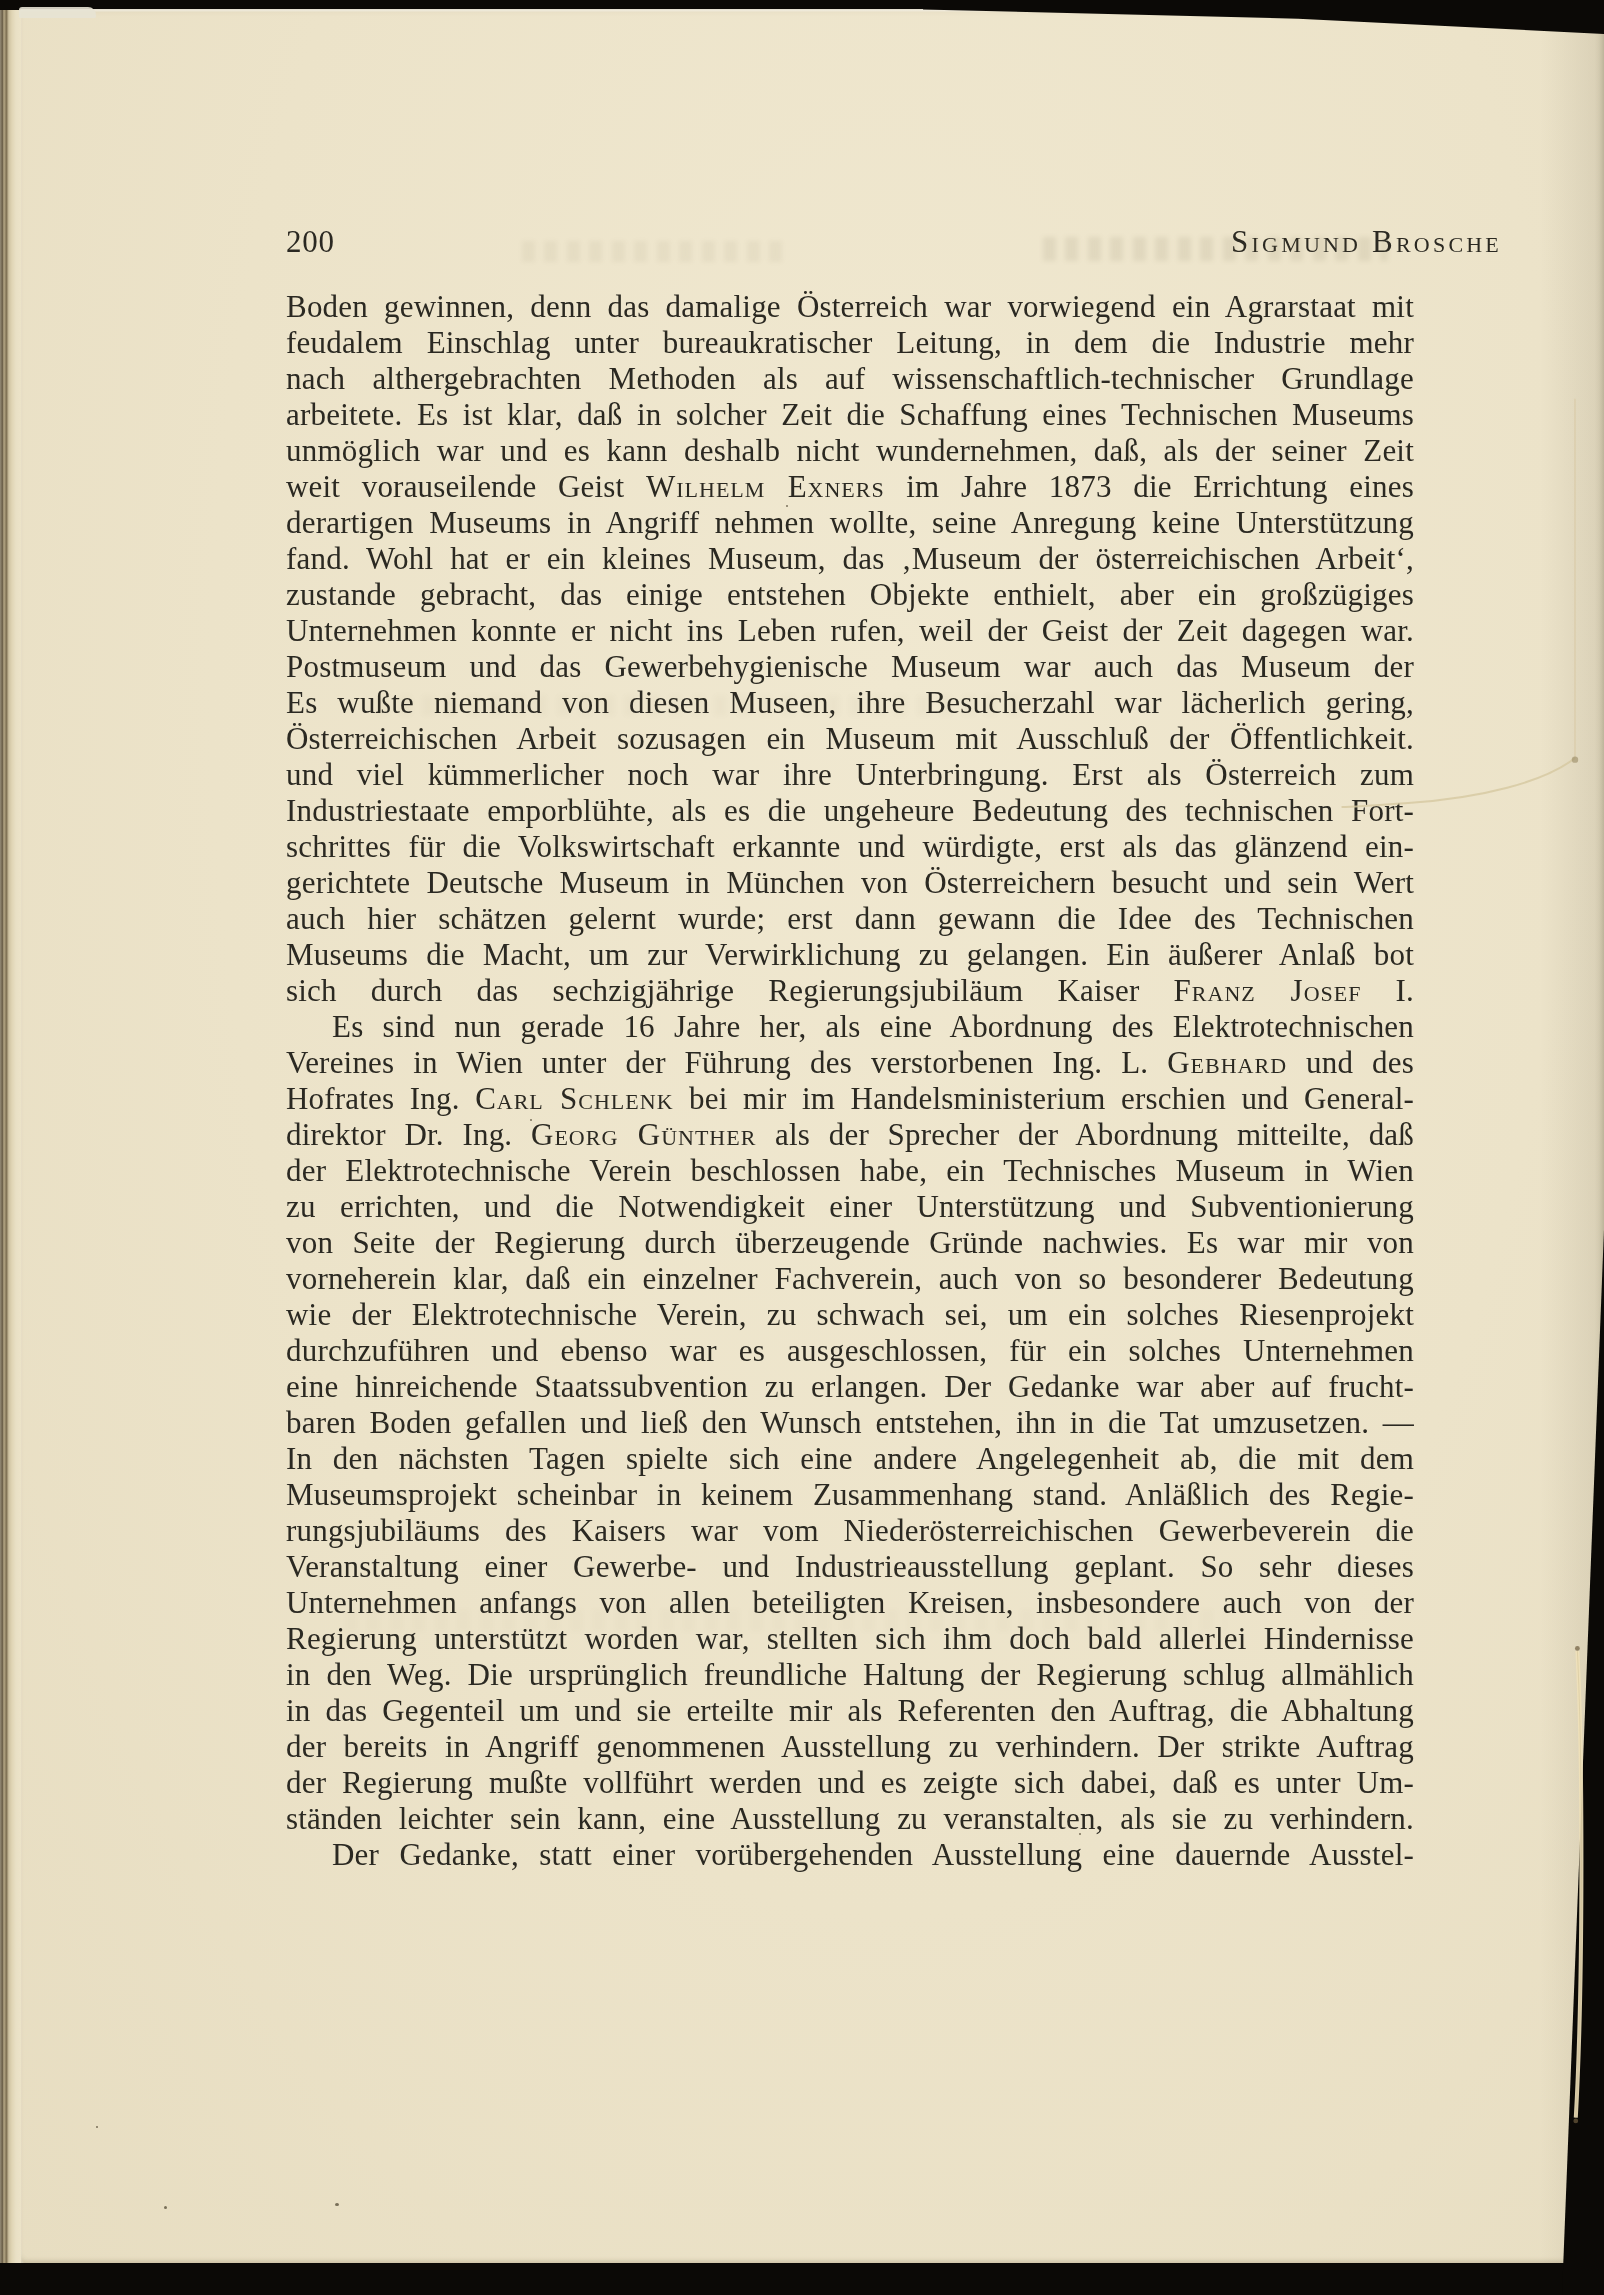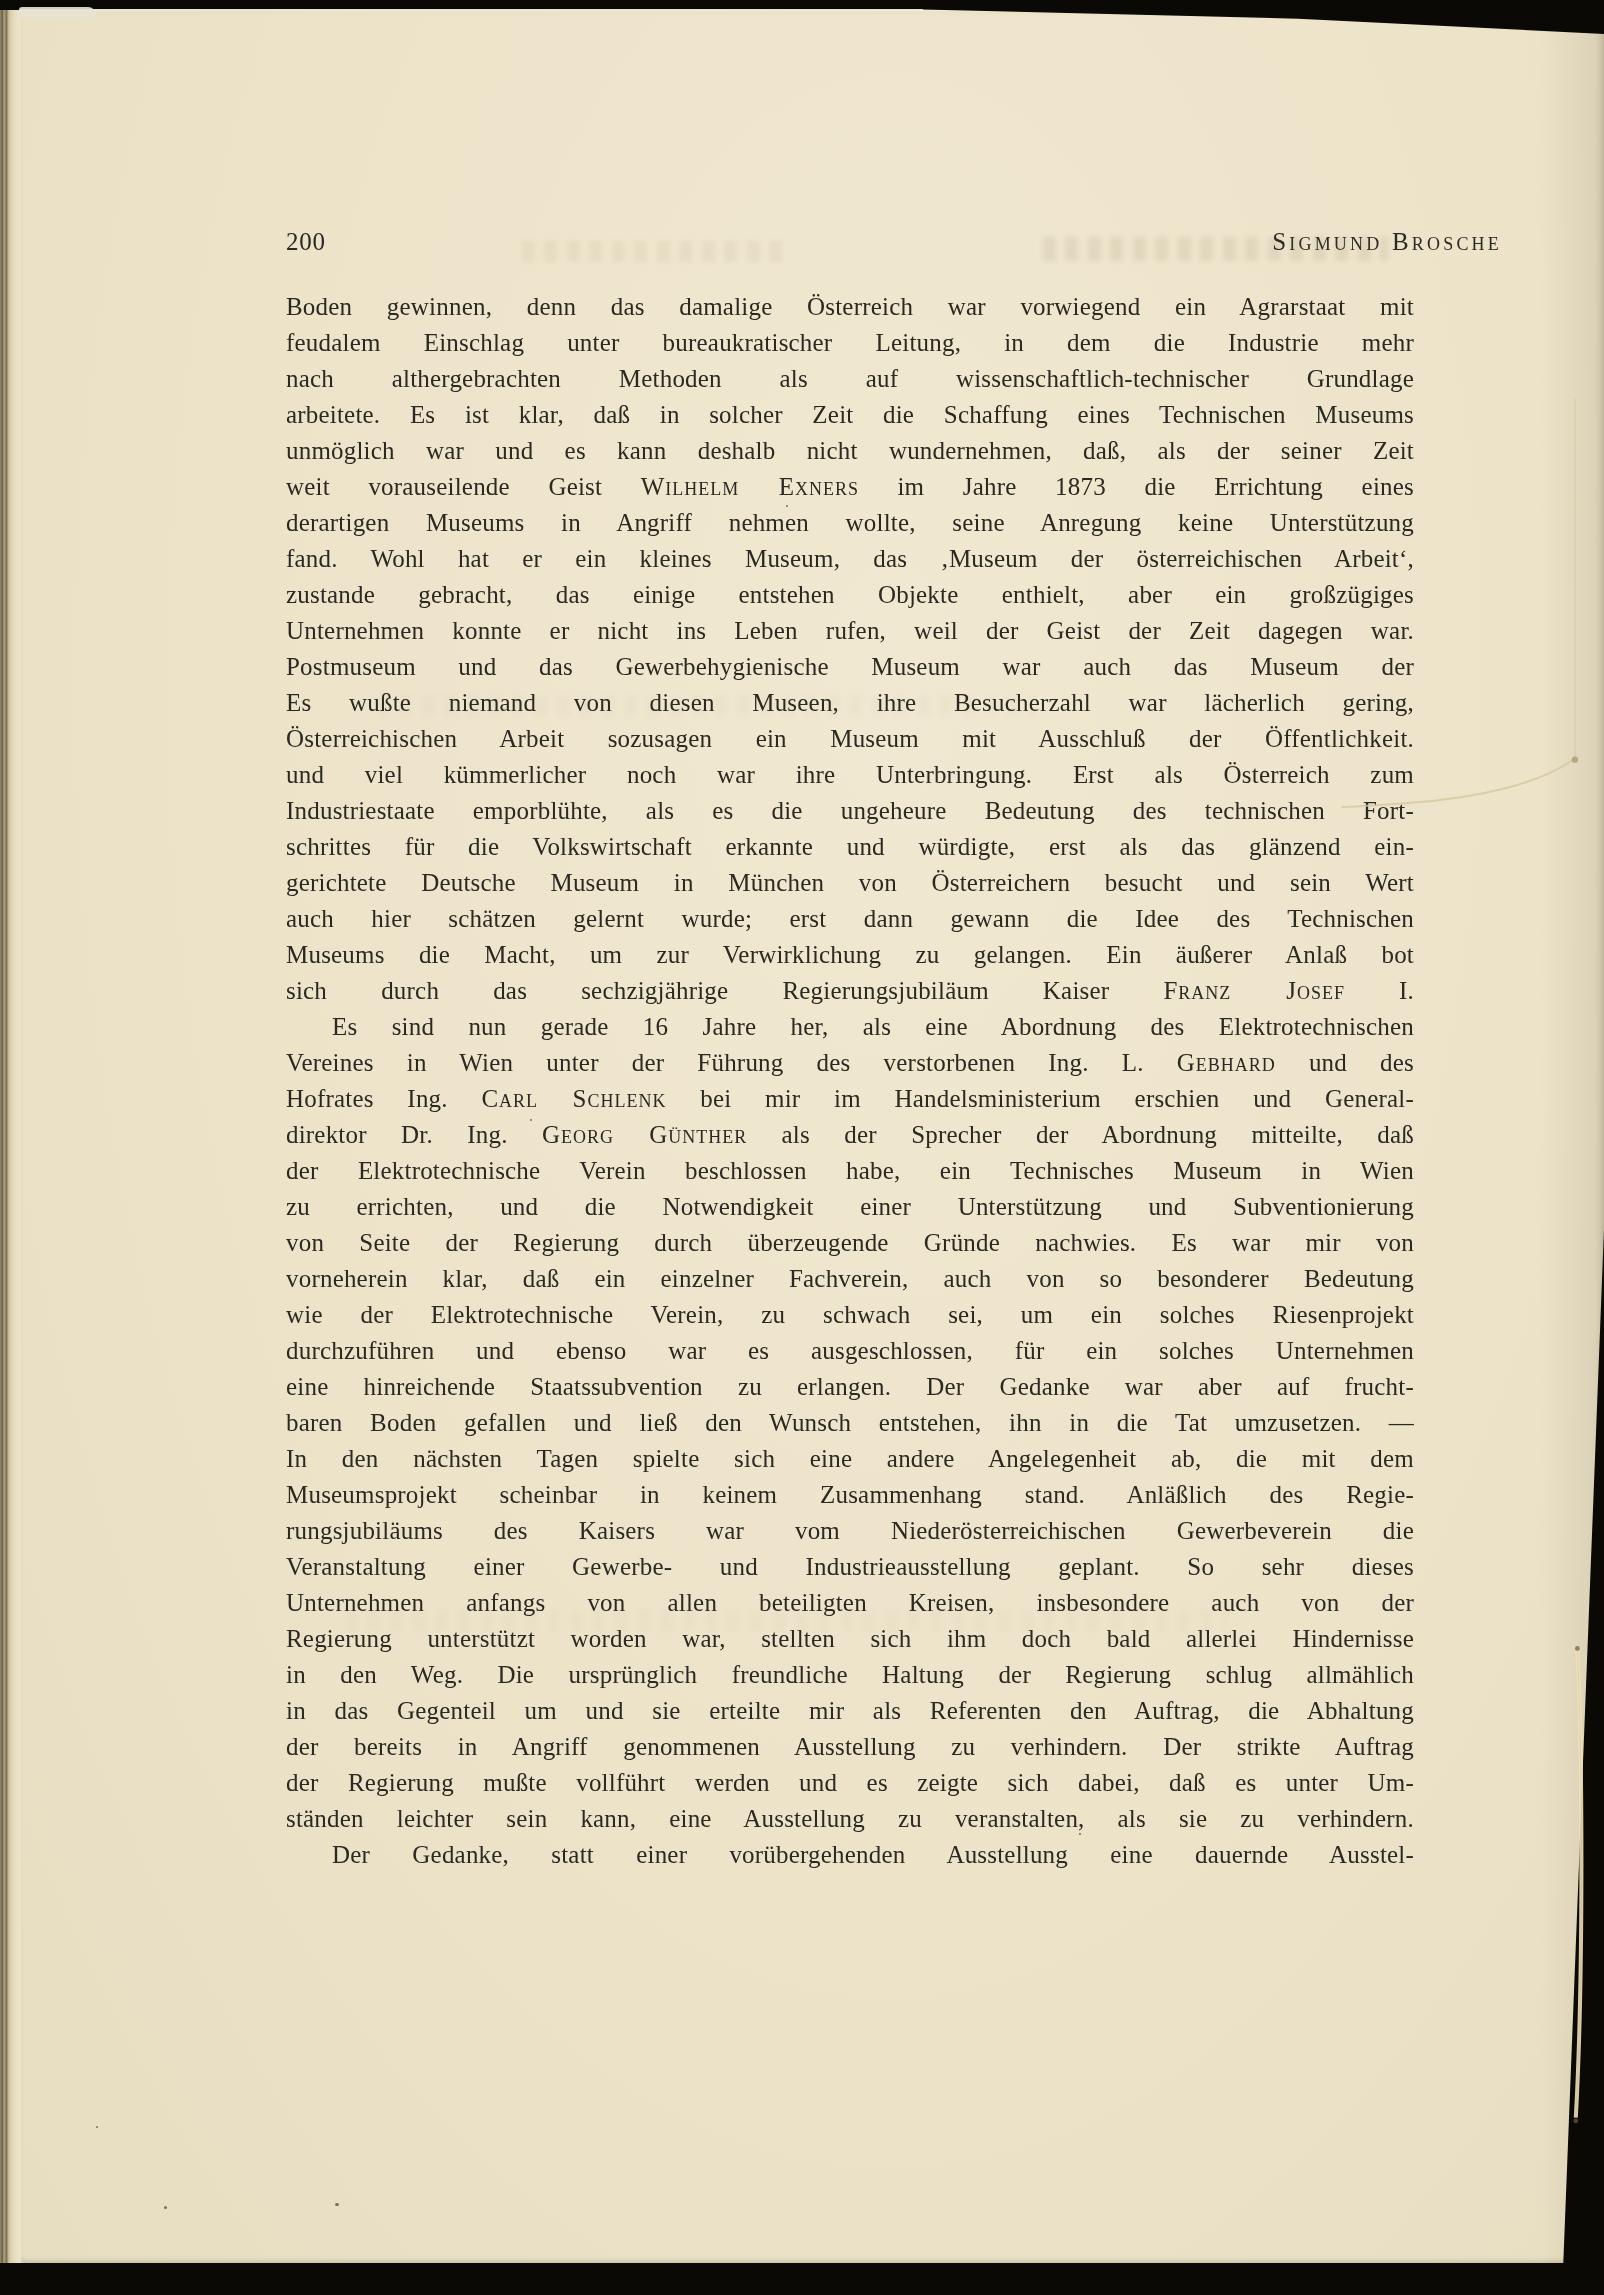--- a/index.html
+++ b/index.html
@@ -35,30 +35,30 @@
   
   .top-band{position:absolute;left:0;top:0;width:100%;height:9.6px;background:#0b0906;}
   .top-wedge{position:absolute;left:923px;top:0;width:682px;height:34px;background:#0b0906;
     clip-path:polygon(0 0,100% 0,100% 100%,55% 55%,0 28%);}
   .bottom-band{position:absolute;left:0;bottom:0;width:100%;height:32px;background:#0b0906;}
   .right-wedge{position:absolute;right:0;top:1204px;width:43px;height:1092px;background:#0b0906;
     clip-path:polygon(100% 0,100% 100%,0 100%);}
   
   .running-header{
     position:absolute;left:286px;top:227px;width:1216px;height:34px;
-    color:#2b2922;font-size:25px;line-height:30.5px;
+    color:#2b2922;font-size:31px;line-height:30.5px;
   }
   .page-number{position:absolute;left:0;top:0;letter-spacing:0.8px;}
   .running-head{
     position:absolute;left:0;right:0;text-align:right;
     font-variant:small-caps;letter-spacing:3.2px;
   }
   .text-block{
     position:absolute;left:286px;top:289px;width:1128px;
-    color:#2b2922;font-size:25px;line-height:36px;
+    color:#2b2922;font-size:31px;line-height:36px;
     letter-spacing:0.2px;word-spacing:0.8px;
   }
   .line{text-align:justify;text-align-last:justify;white-space:normal;}
   .line.indent{text-indent:46px;}
   .sc{font-variant:small-caps;letter-spacing:1px;}
   
   .crease-svg{position:absolute;left:0;top:0;pointer-events:none;}
   .ghost{position:absolute;pointer-events:none;filter:blur(2.4px);
     background:repeating-linear-gradient(90deg,rgba(110,100,70,.30) 0 13px,rgba(110,100,70,0) 13px 22.5px);}
   .ghost.g1{left:1043px;top:237px;width:345px;height:24px;opacity:.35;}

